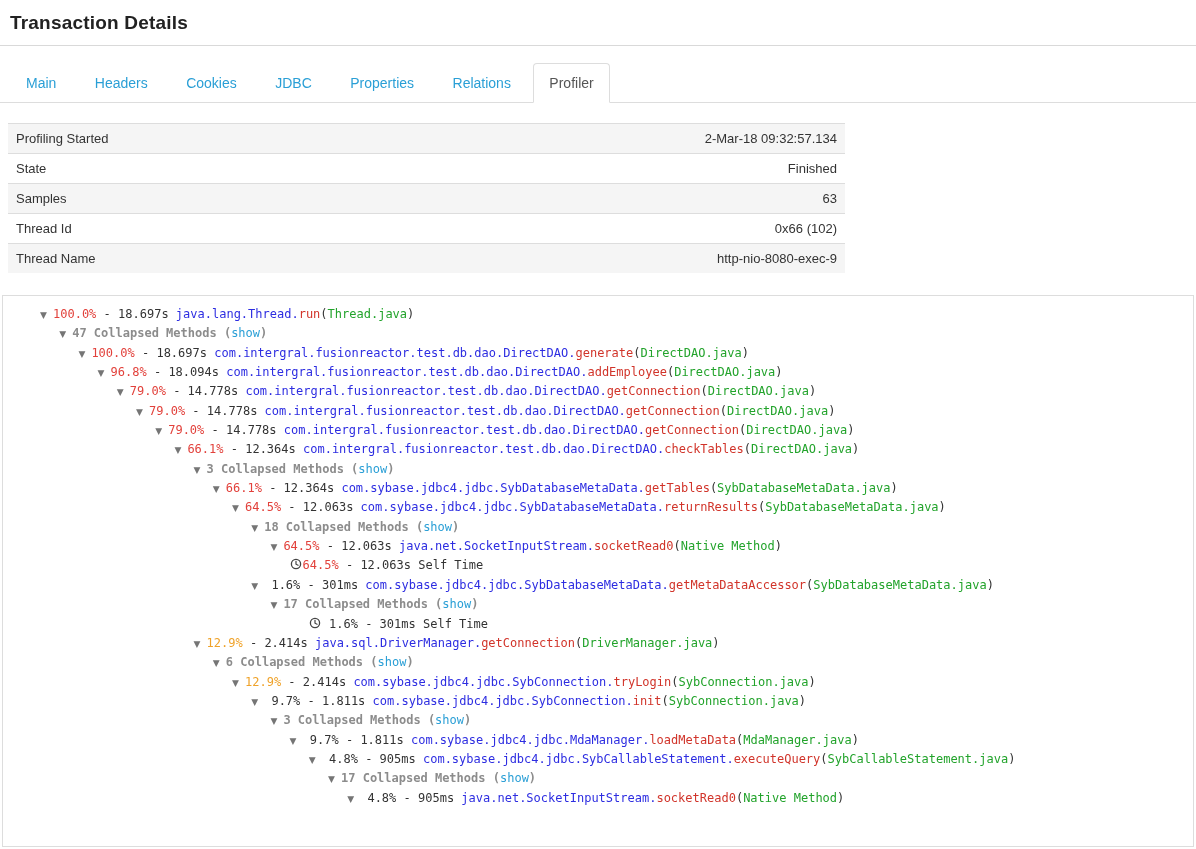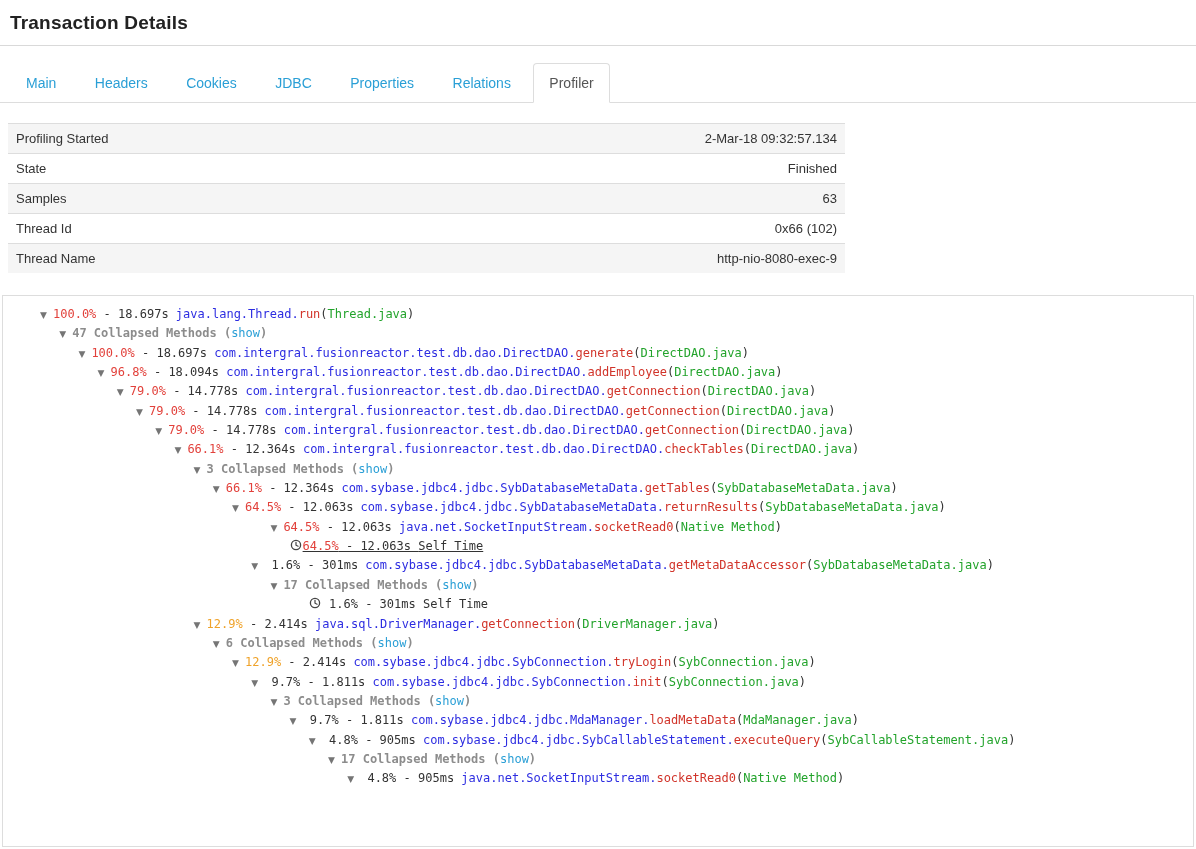--- a/index.html
+++ b/index.html
@@ -105,22 +105,23 @@
     <div class="tree-row" style="padding-left: 20.2px;"><span class="tri">▼</span><span class="muted">47 Collapsed Methods (</span><span class="show">show</span><span class="muted">)</span></div>
     <div class="tree-row" style="padding-left: 39.4px;"><span class="tri">▼</span><span class="pct p-high">100.0%</span><span class="dark"> - 18.697s </span><span class="pkg">com.intergral.fusionreactor.test.db.dao.DirectDAO.</span><span class="mth">generate</span><span class="dark">(</span><span class="file">DirectDAO.java</span><span class="dark">)</span></div>
     <div class="tree-row" style="padding-left: 58.6px;"><span class="tri">▼</span><span class="pct p-high">96.8%</span><span class="dark"> - 18.094s </span><span class="pkg">com.intergral.fusionreactor.test.db.dao.DirectDAO.</span><span class="mth">addEmployee</span><span class="dark">(</span><span class="file">DirectDAO.java</span><span class="dark">)</span></div>
     <div class="tree-row" style="padding-left: 77.8px;"><span class="tri">▼</span><span class="pct p-high">79.0%</span><span class="dark"> - 14.778s </span><span class="pkg">com.intergral.fusionreactor.test.db.dao.DirectDAO.</span><span class="mth">getConnection</span><span class="dark">(</span><span class="file">DirectDAO.java</span><span class="dark">)</span></div>
     <div class="tree-row" style="padding-left: 97px;"><span class="tri">▼</span><span class="pct p-high">79.0%</span><span class="dark"> - 14.778s </span><span class="pkg">com.intergral.fusionreactor.test.db.dao.DirectDAO.</span><span class="mth">getConnection</span><span class="dark">(</span><span class="file">DirectDAO.java</span><span class="dark">)</span></div>
     <div class="tree-row" style="padding-left: 116.2px;"><span class="tri">▼</span><span class="pct p-high">79.0%</span><span class="dark"> - 14.778s </span><span class="pkg">com.intergral.fusionreactor.test.db.dao.DirectDAO.</span><span class="mth">getConnection</span><span class="dark">(</span><span class="file">DirectDAO.java</span><span class="dark">)</span></div>
     <div class="tree-row" style="padding-left: 135.4px;"><span class="tri">▼</span><span class="pct p-high">66.1%</span><span class="dark"> - 12.364s </span><span class="pkg">com.intergral.fusionreactor.test.db.dao.DirectDAO.</span><span class="mth">checkTables</span><span class="dark">(</span><span class="file">DirectDAO.java</span><span class="dark">)</span></div>
     <div class="tree-row" style="padding-left: 154.6px;"><span class="tri">▼</span><span class="muted">3 Collapsed Methods (</span><span class="show">show</span><span class="muted">)</span></div>
     <div class="tree-row" style="padding-left: 173.8px;"><span class="tri">▼</span><span class="pct p-high">66.1%</span><span class="dark"> - 12.364s </span><span class="pkg">com.sybase.jdbc4.jdbc.SybDatabaseMetaData.</span><span class="mth">getTables</span><span class="dark">(</span><span class="file">SybDatabaseMetaData.java</span><span class="dark">)</span></div>
     <div class="tree-row" style="padding-left: 193px;"><span class="tri">▼</span><span class="pct p-high">64.5%</span><span class="dark"> - 12.063s </span><span class="pkg">com.sybase.jdbc4.jdbc.SybDatabaseMetaData.</span><span class="mth">returnResults</span><span class="dark">(</span><span class="file">SybDatabaseMetaData.java</span><span class="dark">)</span></div>
+    <div class="tree-row" style="padding-left: 212.2px;"><span class="tri">▼</span><span class="muted">18 Collapsed Methods (</span><span class="show">show</span><span class="muted">)</span></div>
     <div class="tree-row" style="padding-left: 231.4px;"><span class="tri">▼</span><span class="pct p-high">64.5%</span><span class="dark"> - 12.063s </span><span class="pkg">java.net.SocketInputStream.</span><span class="mth">socketRead0</span><span class="dark">(</span><span class="file">Native Method</span><span class="dark">)</span></div>
-    <div class="tree-row" style="padding-left: 250.6px; text-decoration: underline;"><span class="clock"><svg width="12" height="12" viewBox="0 0 12 12">
+    <div class="tree-row" style="padding-left: 250.6px;"><span class="clock"><svg width="12" height="12" viewBox="0 0 12 12">
           <circle cx="6" cy="6" r="4.6" fill="none" stroke="#444" stroke-width="1.3"></circle>
           <path d="M6 3.3 L6 6.2 L8.1 7.2" fill="none" stroke="#444" stroke-width="1.2" stroke-linecap="round"></path>
         </svg></span><span class="pct p-high">64.5%</span><span class="dark"> - 12.063s </span><span class="dark">Self Time</span></div>
     <div class="tree-row" style="padding-left: 212.2px;"><span class="tri">▼</span><span class="pct p-low"> 1.6%</span><span class="dark"> - 301ms </span><span class="pkg">com.sybase.jdbc4.jdbc.SybDatabaseMetaData.</span><span class="mth">getMetaDataAccessor</span><span class="dark">(</span><span class="file">SybDatabaseMetaData.java</span><span class="dark">)</span></div>
     <div class="tree-row" style="padding-left: 231.4px;"><span class="tri">▼</span><span class="muted">17 Collapsed Methods (</span><span class="show">show</span><span class="muted">)</span></div>
     <div class="tree-row" style="padding-left: 269.8px;"><span class="clock"><svg width="12" height="12" viewBox="0 0 12 12">
           <circle cx="6" cy="6" r="4.6" fill="none" stroke="#444" stroke-width="1.3"></circle>
           <path d="M6 3.3 L6 6.2 L8.1 7.2" fill="none" stroke="#444" stroke-width="1.2" stroke-linecap="round"></path>
         </svg></span><span class="pct p-low"> 1.6%</span><span class="dark"> - 301ms </span><span class="dark">Self Time</span></div>
     <div class="tree-row" style="padding-left: 154.6px;"><span class="tri">▼</span><span class="pct p-mid">12.9%</span><span class="dark"> - 2.414s </span><span class="pkg">java.sql.DriverManager.</span><span class="mth">getConnection</span><span class="dark">(</span><span class="file">DriverManager.java</span><span class="dark">)</span></div>

